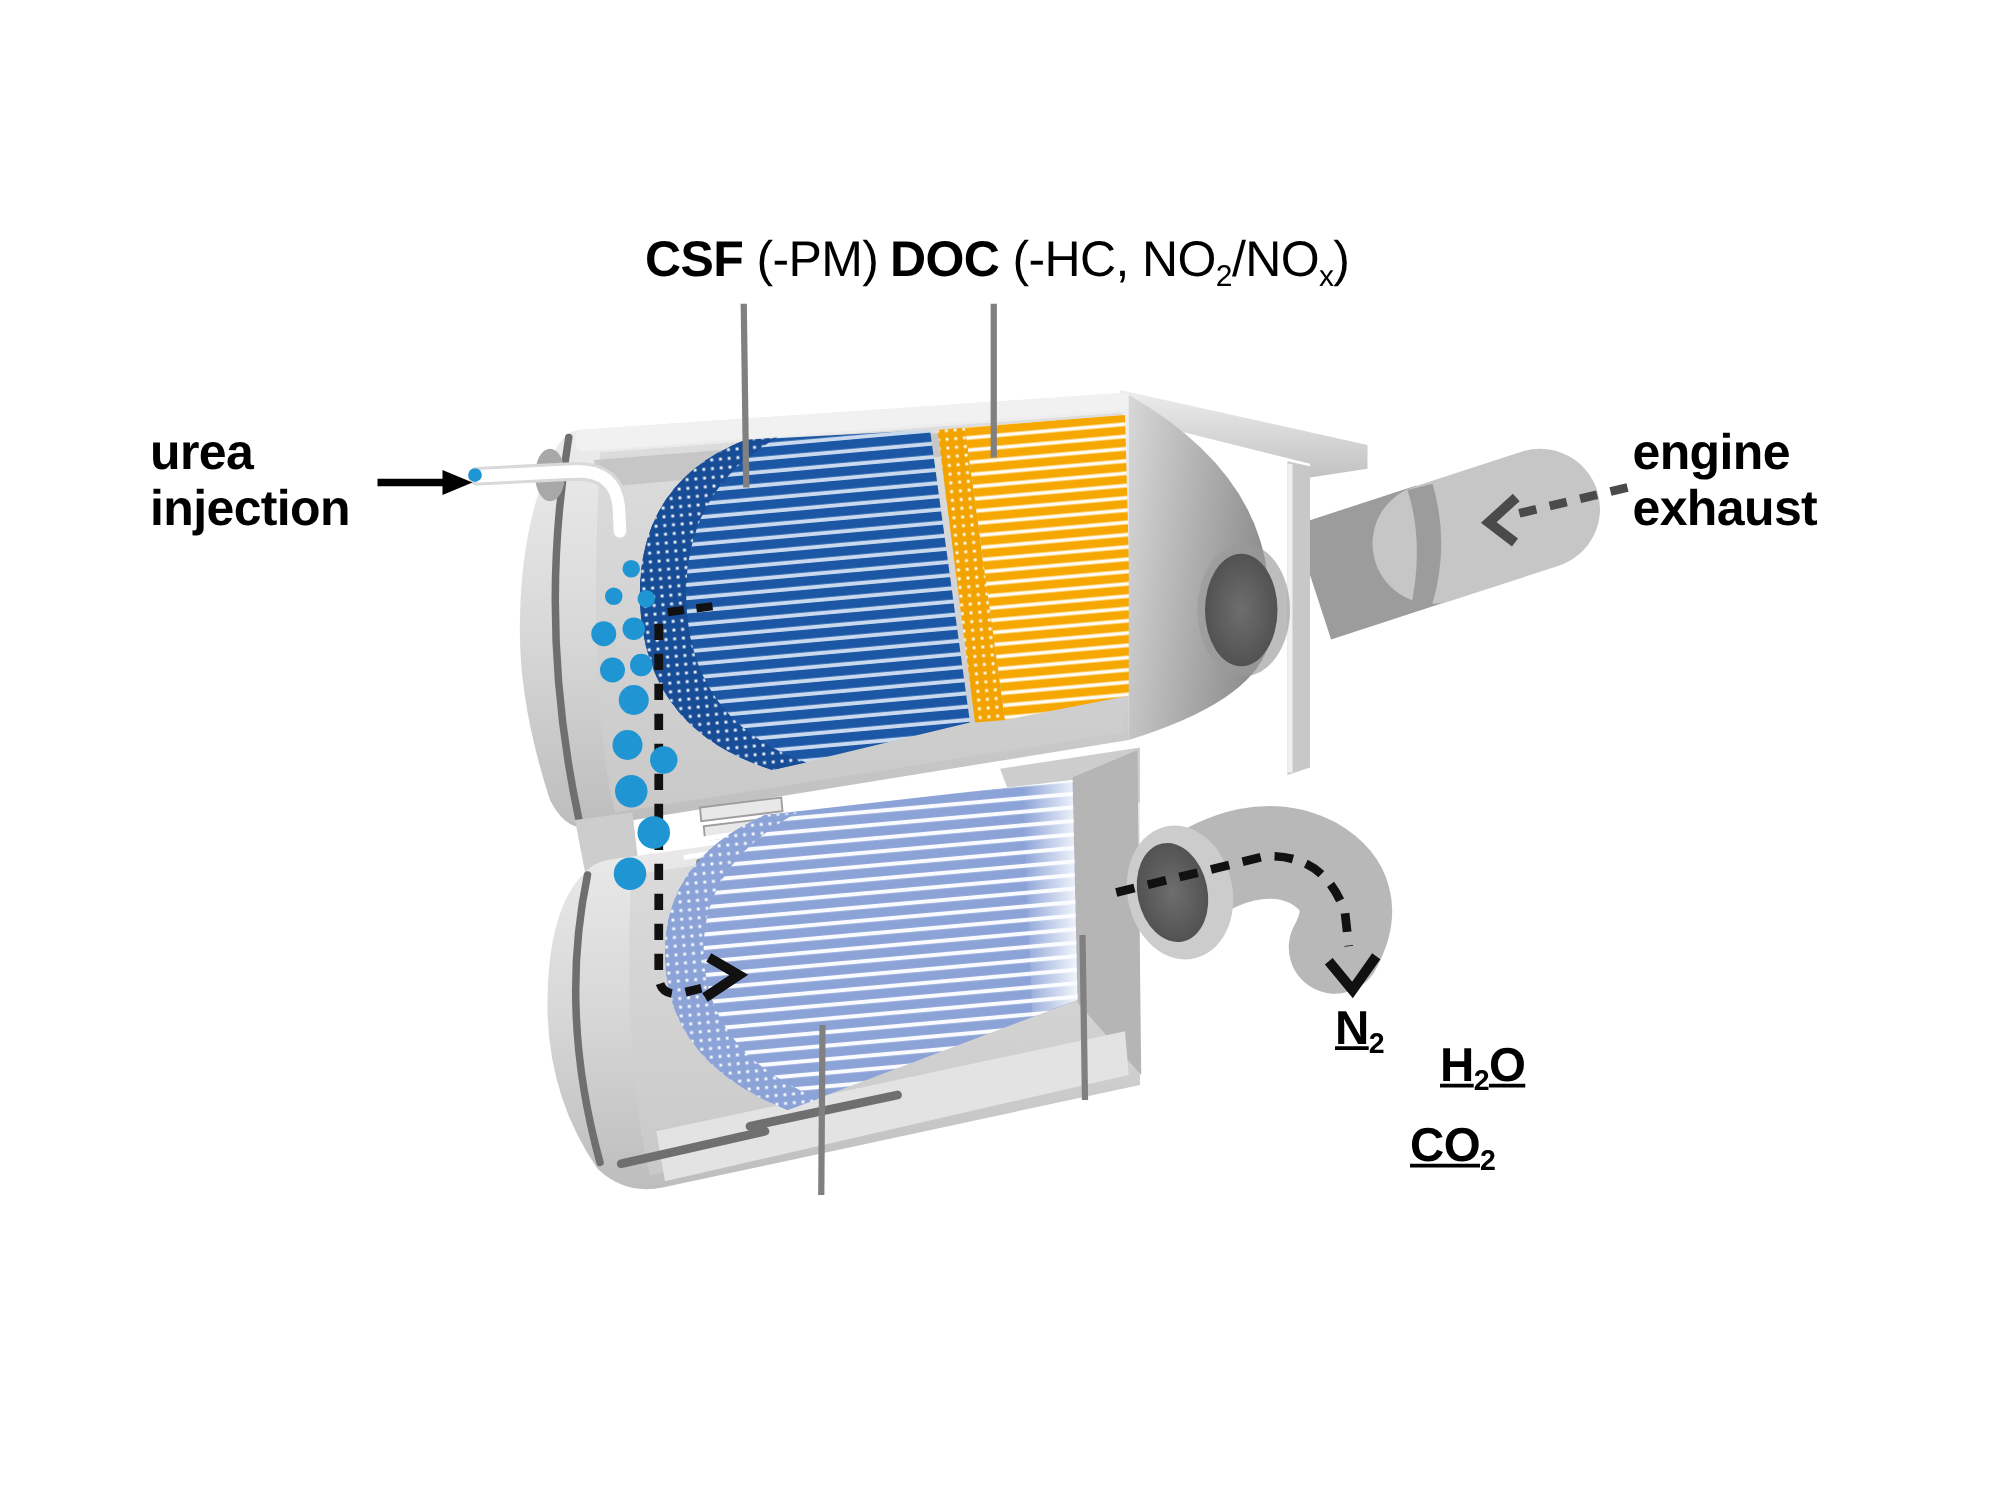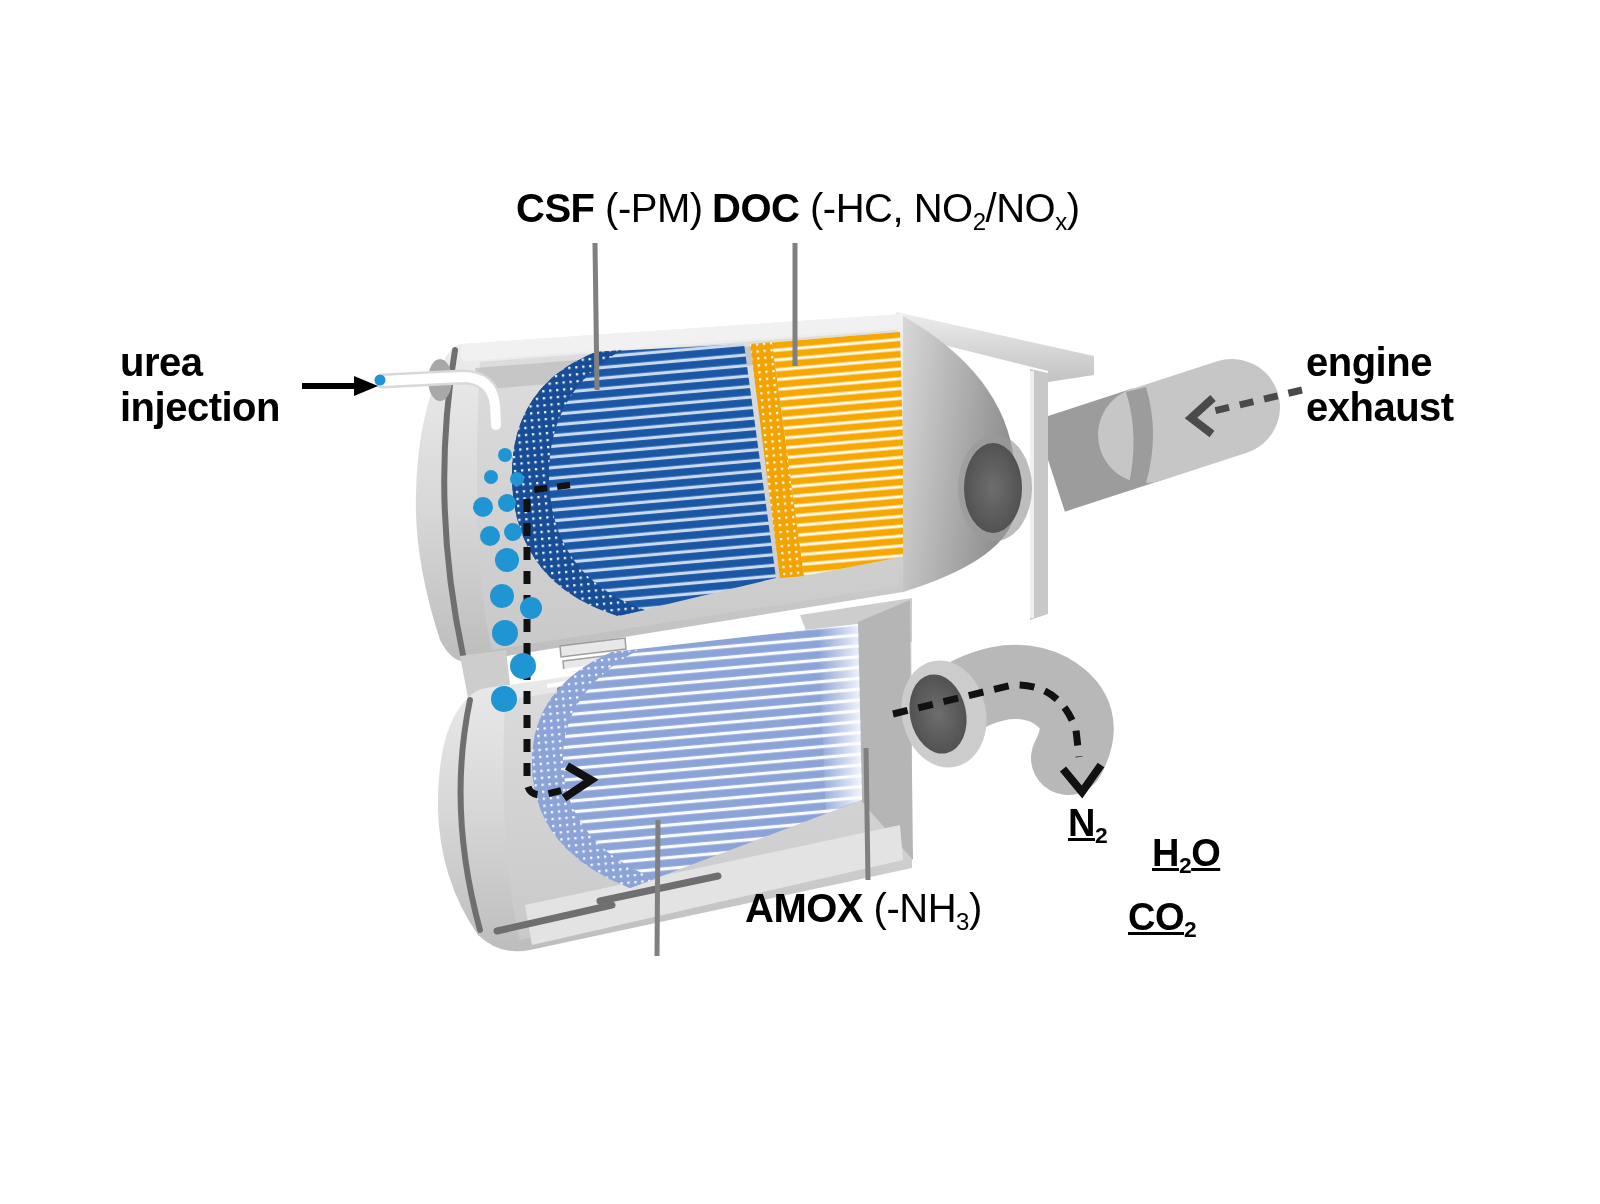--- a/index.html
+++ b/index.html
@@ -192,17 +192,16 @@
     <line x1="866" y1="748" x2="868" y2="880"></line>
   </g>
 </svg>
 
   <div class="lbl" style="left:516px;top:186px;"><span class="b">CSF</span><span> (-PM)</span></div>
   <div class="lbl" style="left:700px;top:186px;margin-left:12px;"><span class="b">DOC</span><span> (-HC, NO</span><span class="sub">2</span><span>/NO</span><span class="sub">x</span><span>)</span></div>
   <div class="lbl bold" style="left:120px;top:340px;">urea
 injection</div>
   <div class="lbl bold" style="left:1306px;top:340px;">engine
 exhaust</div>
-  <div class="lbl" style="left:745px;top:886px;"><span class="b">AMOX</span><span> (-NH</span><span class="sub">3</span><span>)</span></div>
   <div class="lbl product" style="left:1068px;top:802px;"><span class="b">N</span><span class="b sub">2</span></div>
   <div class="lbl product" style="left:1152px;top:832px;"><span class="b">H</span><span class="b sub">2</span><span class="b">O</span></div>
   <div class="lbl product" style="left:1128px;top:896px;"><span class="b">CO</span><span class="b sub">2</span></div>
 </div>
 
 </body></html>

